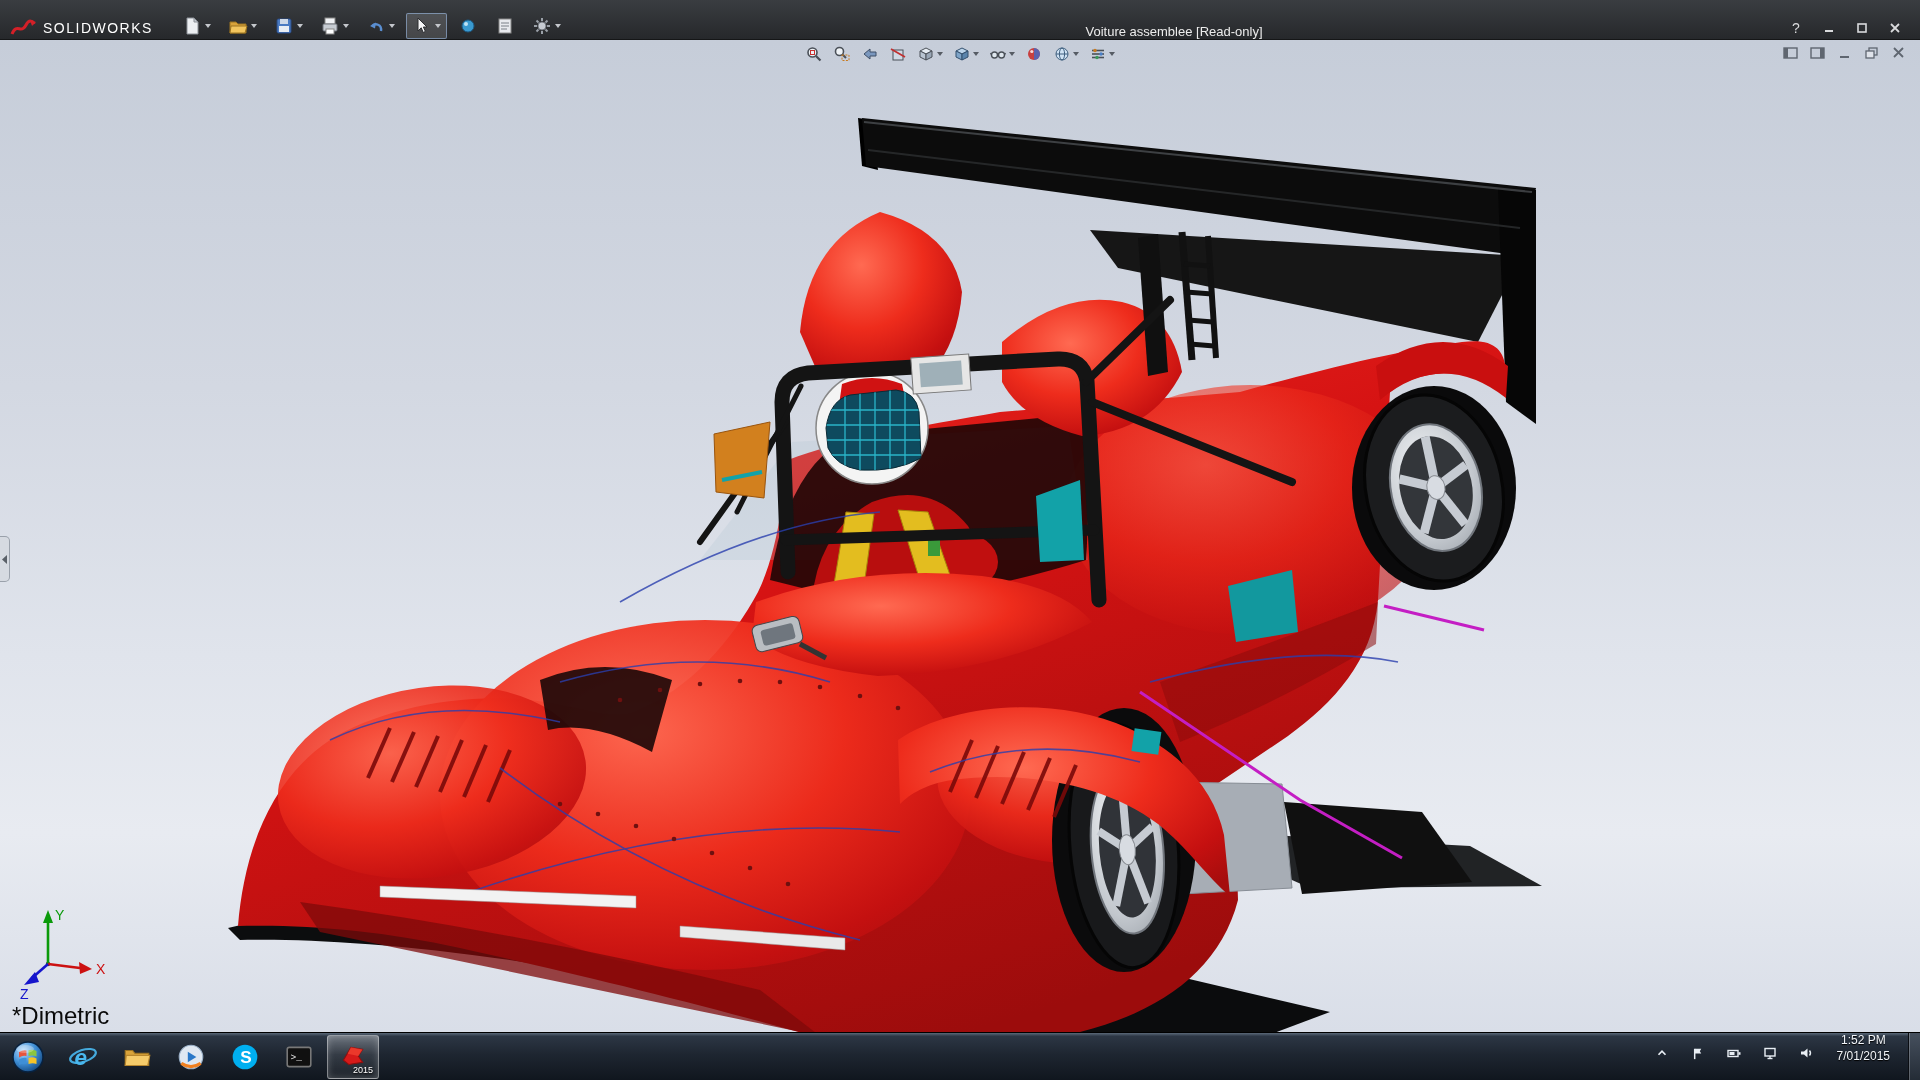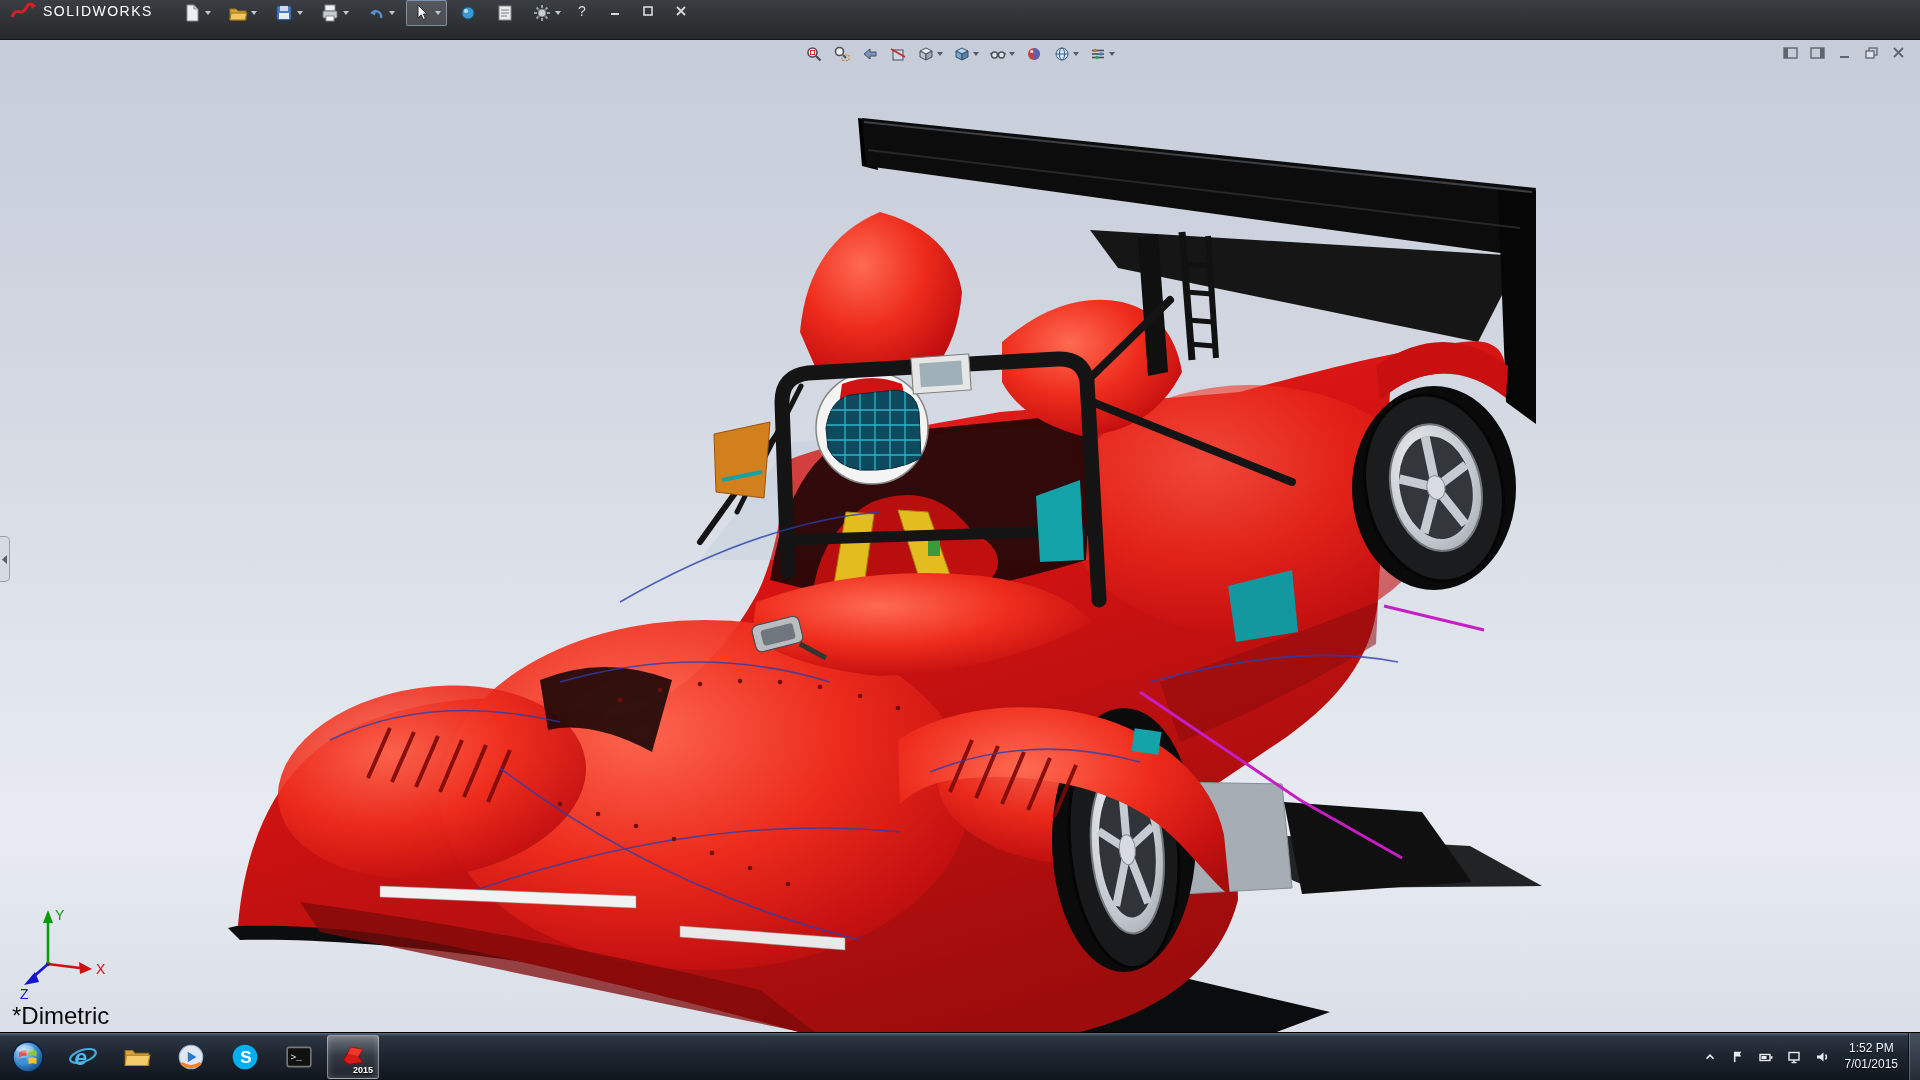--- a/index.html
+++ b/index.html
@@ -2,21 +2,21 @@
 <html><head>
 <meta charset="utf-8">
 <style>
   *{box-sizing:border-box;margin:0;padding:0}
   html,body{width:1920px;height:1080px;overflow:hidden}
   body{position:relative;font-family:"Liberation Sans",sans-serif;background:#000}
 
   
   .titlebar{position:absolute;top:0;left:0;right:0;height:40px;z-index:30;
     background:linear-gradient(#3a3d41,#26282b);border-bottom:1px solid #151617;
-    display:flex;align-items:flex-start;color:#e9eaec}
+    display:flex;align-items:flex-end;color:#e9eaec}
   .brand{display:flex;align-items:center;gap:7px;padding-left:10px;min-width:168px}
   .brand-text{font-size:14px;letter-spacing:1.5px;color:#fff}
   .menu-toolbar{display:flex;align-items:center;gap:5px;margin-left:8px}
   .tb-btn{display:flex;align-items:center;gap:3px;height:26px;padding:0 5px;
     background:transparent;border:1px solid transparent;cursor:default}
   .tb-btn.active{background:rgba(255,255,255,.14);border-color:rgba(170,205,255,.5);border-radius:2px}
   .caret-l{width:0;height:0;border-left:3.5px solid transparent;border-right:3.5px solid transparent;border-top:4px solid #c4c7cc}
   .caret-d{width:0;height:0;border-left:3.5px solid transparent;border-right:3.5px solid transparent;border-top:4px solid #565c64}
   .win-title{flex:1;text-align:center;font-size:13px;color:#ececec;white-space:nowrap;overflow:hidden}
   .win-controls{display:flex;align-items:center;gap:3px;padding-right:10px}
@@ -41,22 +41,22 @@
 
   
   .taskbar{position:absolute;left:0;right:0;bottom:0;height:48px;z-index:40;
     background:linear-gradient(180deg,#5a6878 0%,#2c3644 7%,#1e2631 45%,#10161e 100%);
     border-top:1px solid #000;display:flex;align-items:center}
   .start-btn{width:56px;height:48px;display:flex;align-items:center;justify-content:center;background:transparent;border:none}
   .task-btn{width:52px;height:44px;margin:2px 1px;display:flex;align-items:center;justify-content:center;
     background:transparent;border:1px solid transparent;border-radius:3px;position:relative}
   .task-btn.active{background:linear-gradient(180deg,rgba(255,255,255,.30),rgba(255,255,255,.10) 45%,rgba(255,255,255,.05));
     border-color:rgba(255,255,255,.45);box-shadow:inset 0 0 7px rgba(255,255,255,.25)}
-  .sw-badge{position:absolute;bottom:3px;right:5px;font-size:9px;font-weight:bold;color:#fff;text-shadow:0 1px 2px #000}
-  .tray{margin-left:auto;display:flex;align-items:center;gap:2px;height:100%}
+  .sw-badge{position:absolute;bottom:3px;right:5px;font-size:9px;font-weight:normal;color:#fff;text-shadow:0 1px 2px #000}
+  .tray{margin-left:auto;display:flex;align-items:flex-start;gap:10px;height:100%}
   .tray-btn{width:26px;height:40px;display:flex;align-items:center;justify-content:center;background:none;border:none}
   .clock{color:#f2f5f9;font-size:12px;text-align:center;line-height:1.3;margin:0 8px;text-shadow:0 1px 1px #000}
   .show-desktop{width:12px;height:48px;background:linear-gradient(180deg,#46505e,#232b35);
     border-left:1px solid #0a0d12;box-shadow:inset 1px 0 0 rgba(255,255,255,.25)}
 </style>
 </head>
 <body>
 
 <div class="titlebar">
   <div class="brand">
@@ -136,20 +136,21 @@
             <line x1="4.5" y1="4.5" x2="6.5" y2="6.5"></line>
             <line x1="13.5" y1="13.5" x2="15.5" y2="15.5"></line>
             <line x1="4.5" y1="15.5" x2="6.5" y2="13.5"></line>
             <line x1="13.5" y1="6.5" x2="15.5" y2="4.5"></line>
           </g>
       </svg>
         <span class="caret-l"></span>
     </button>
   </div>
 
+  <div class="win-title">Voiture assemblee [Read-only]</div>
 
   <div class="win-controls">
     <button class="win-btn">?</button>
     <button class="win-btn">
       <svg width="12" height="12" viewBox="0 0 12 12">
           <line x1="2" y1="9" x2="10" y2="9" stroke="#d9dadc" stroke-width="2"></line>
         </svg>
     </button>
     <button class="win-btn">
       <svg width="12" height="12" viewBox="0 0 12 12">

